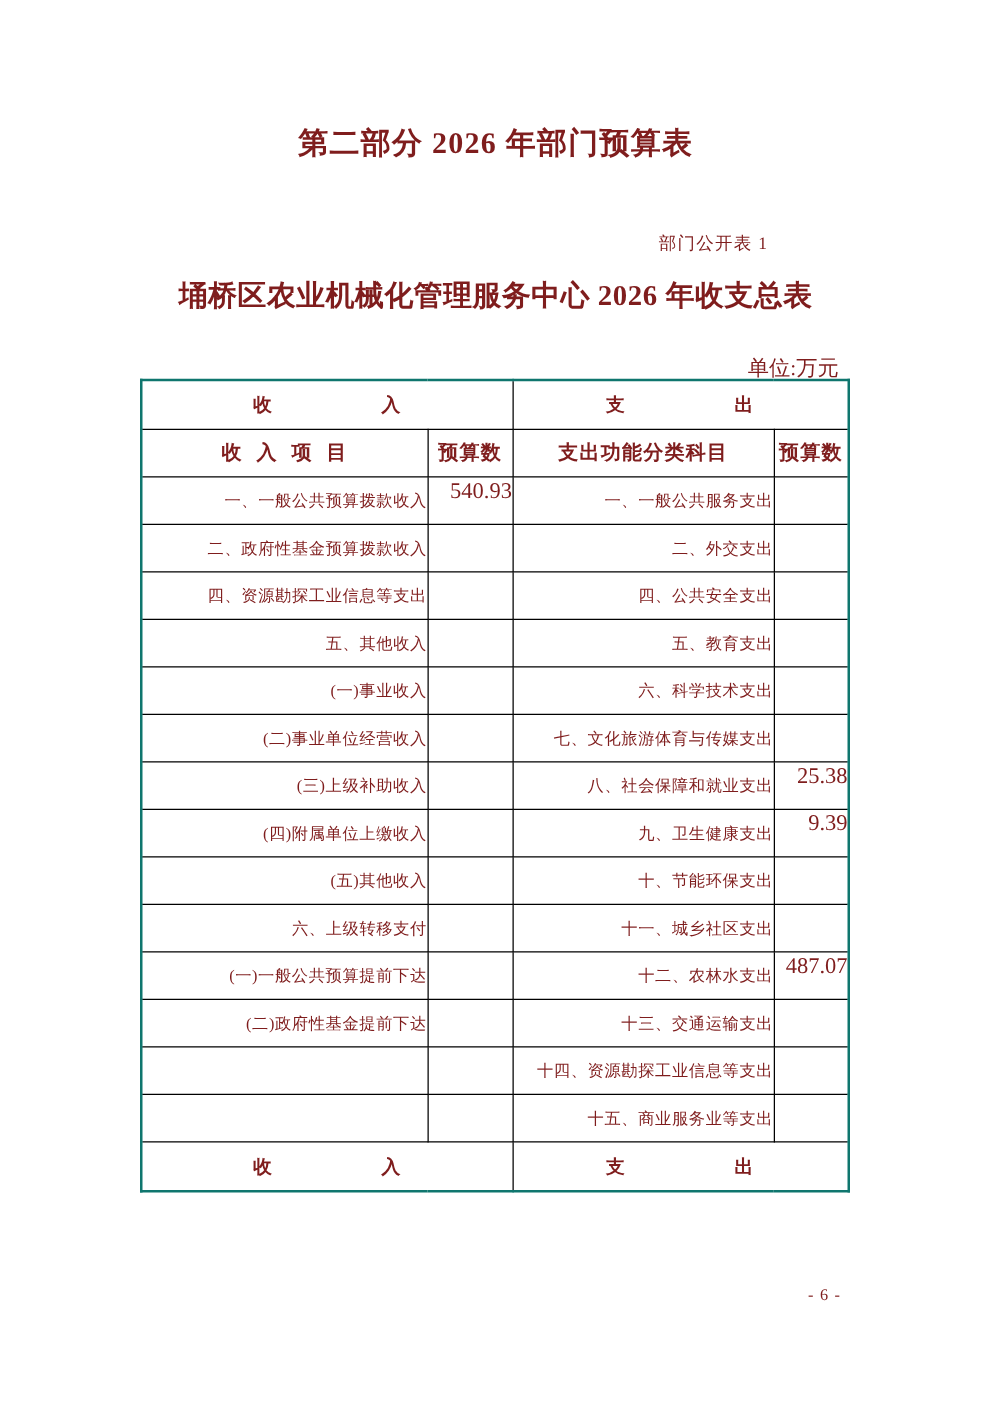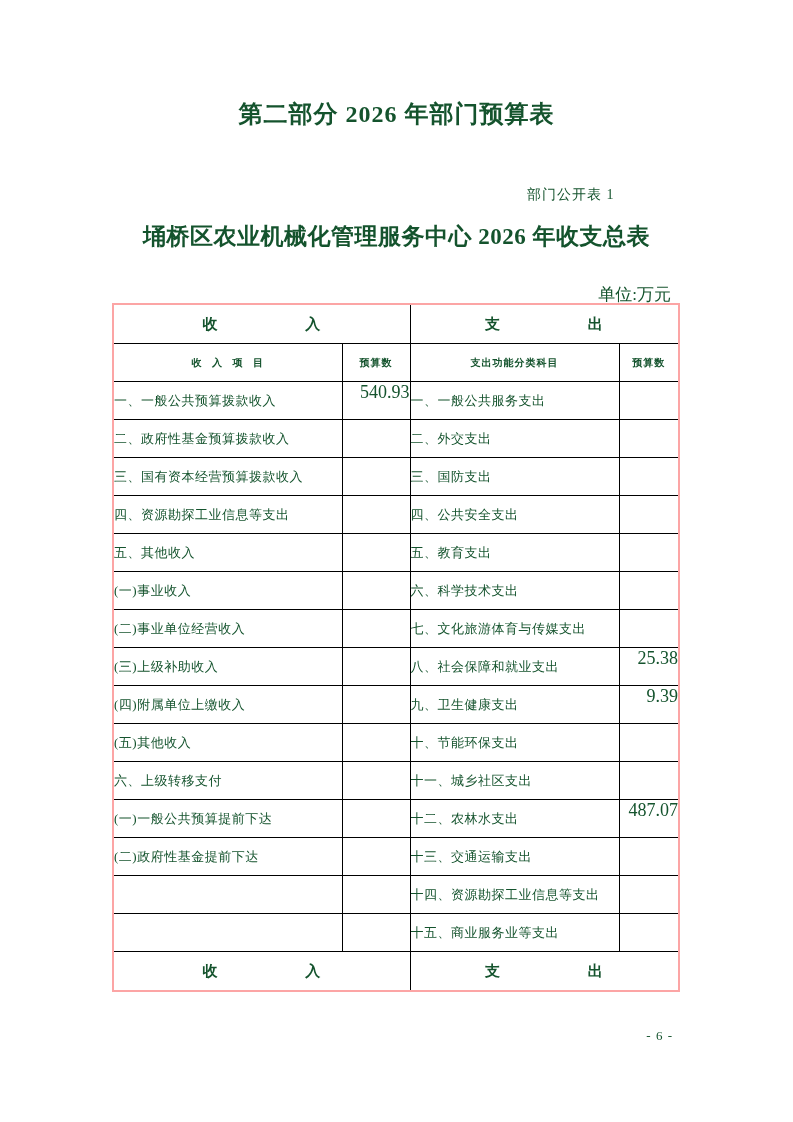--- a/index.html
+++ b/index.html
@@ -5,21 +5,21 @@
   html, body {
     margin: 0;
     padding: 0;
     background: #ffffff;
   }
   .page {
     position: relative;
     width: 793px;
     height: 1122px;
     background: #ffffff;
-    color: #14532d;
+    color: #7f1d1d;
     font-family: "Liberation Serif", serif;
     overflow: hidden;
   }
   .part-title {
     position: absolute;
     top: 98px;
     left: 0;
     width: 100%;
     text-align: center;
     font-size: 24px;
@@ -54,21 +54,21 @@
     font-size: 17px;
     white-space: nowrap;
   }
   table.budget-table {
     position: absolute;
     top: 303px;
     left: 112px;
     width: 566px;
     border-collapse: collapse;
     table-layout: fixed;
-    border: 2px solid #fca5a5;
+    border: 2px solid #0f766e;
     font-size: 13px;
   }
   table.budget-table th,
   table.budget-table td {
     border: 1px solid #000;
     padding: 0;
     overflow: hidden;
   }
   tr.group-header th,
   tr.group-header td {
@@ -80,31 +80,31 @@
     letter-spacing: 1px;
   }
   .spread-wide {
     word-spacing: 82px;
   }
   tr.col-header th {
     height: 37px;
     text-align: center;
     vertical-align: middle;
     font-weight: bold;
-    font-size: 10px;
+    font-size: 16px;
     letter-spacing: 1px;
   }
   .spread-mid {
     word-spacing: 6px;
   }
   tbody td {
     height: 37px;
   }
   td.item-cell {
-    text-align: left;
+    text-align: right;
     vertical-align: middle;
     padding-left: 6px;
     font-size: 13px;
     letter-spacing: 0.5px;
     white-space: nowrap;
   }
   td.item-cell.indent {
   }
   td.num-cell {
     text-align: right;
@@ -161,26 +161,20 @@
     <td class="item-cell">一、一般公共服务支出</td>
     <td class="num-cell"></td>
   </tr>
         <tr>
     <td class="item-cell">二、政府性基金预算拨款收入</td>
     <td class="num-cell"></td>
     <td class="item-cell">二、外交支出</td>
     <td class="num-cell"></td>
   </tr>
         <tr>
-    <td class="item-cell">三、国有资本经营预算拨款收入</td>
-    <td class="num-cell"></td>
-    <td class="item-cell">三、国防支出</td>
-    <td class="num-cell"></td>
-  </tr>
-        <tr>
     <td class="item-cell">四、资源勘探工业信息等支出</td>
     <td class="num-cell"></td>
     <td class="item-cell">四、公共安全支出</td>
     <td class="num-cell"></td>
   </tr>
         <tr>
     <td class="item-cell">五、其他收入</td>
     <td class="num-cell"></td>
     <td class="item-cell">五、教育支出</td>
     <td class="num-cell"></td>

